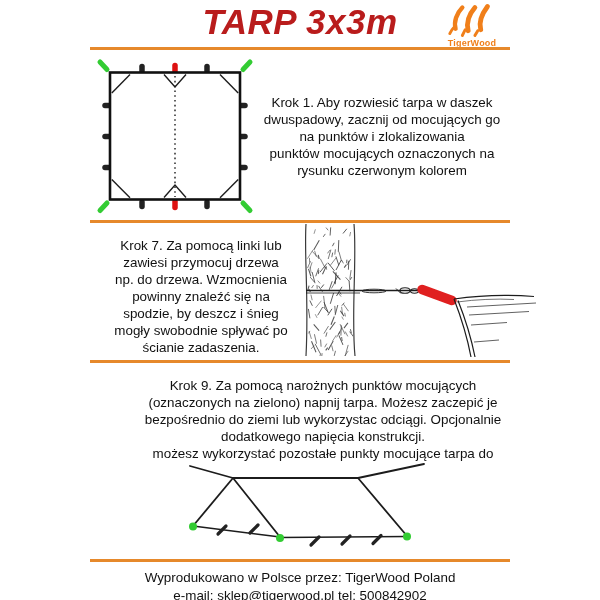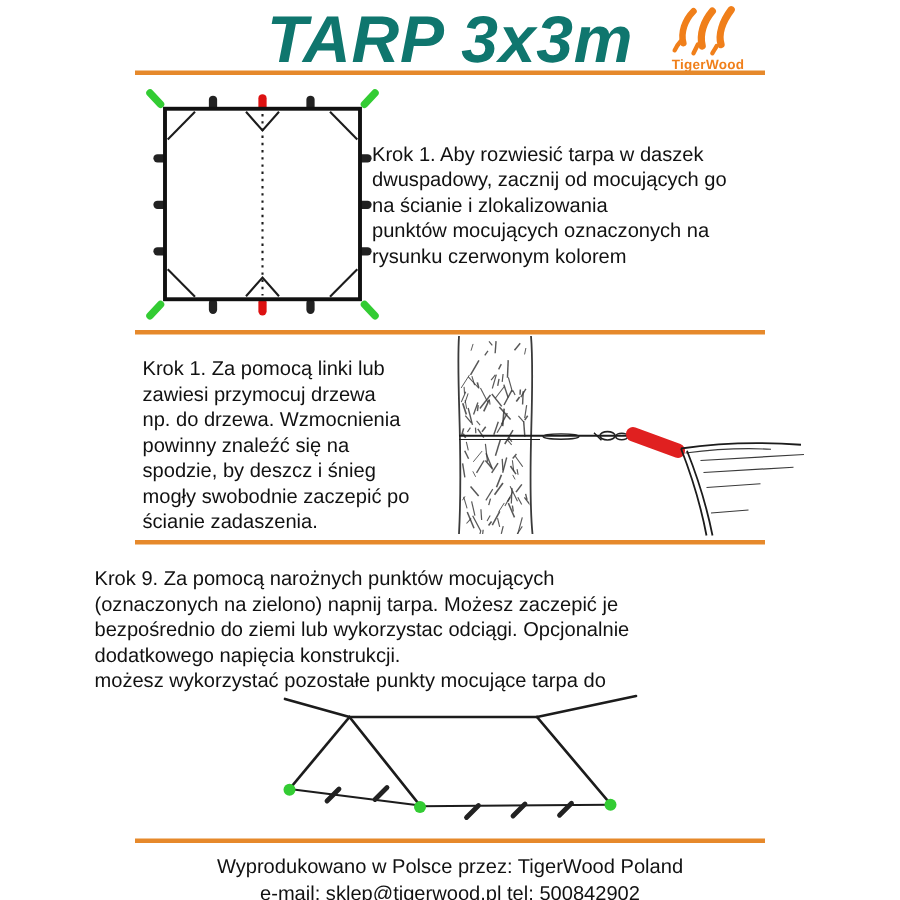--- a/index.html
+++ b/index.html
@@ -11,27 +11,27 @@
     --ink:#111;
   }
   html,body{margin:0;padding:0;background:#fff;}
   #page{
     position:relative;width:600px;height:600px;background:#fff;overflow:hidden;
     font-family:"Liberation Sans","DejaVu Sans",sans-serif;color:var(--ink);
   }
   .abs{position:absolute;}
   #title{
     left:90px;top:2px;width:420px;text-align:center;
-    font-size:44px;font-weight:bold;font-style:italic;letter-spacing:.5px;color:#0f766e;
+    font-size:35px;font-weight:bold;font-style:italic;letter-spacing:.5px;color:#b91c1c;
   }
   .divider{left:90px;width:420px;height:2.5px;background:var(--accent-orange);}
   #logo{left:436px;top:3px;width:72px;text-align:center;}
   #logo .claws{display:block;margin:0 auto;}
   #logo .brand{font-size:9px;font-weight:bold;color:var(--logo-orange);letter-spacing:.2px;margin-top:-1px;}
-  .steptext{text-align:left;font-size:13.4px;line-height:17px;white-space:nowrap;}
+  .steptext{text-align:center;font-size:13.4px;line-height:17px;white-space:nowrap;}
   #step1-text{left:248px;top:94px;width:268px;}
   #step2-text{left:95px;top:237px;width:212px;}
   #step3-text{left:63px;top:377px;width:520px;}
   #footer{left:90px;top:569px;width:420px;text-align:center;font-size:13.4px;line-height:17.5px;white-space:nowrap;}
   svg .ln{stroke:#1c1c1c;fill:none;}
   svg .thin{stroke:#3a3a3a;fill:none;}
 </style>
 </head>
 <body>
 
@@ -93,32 +93,32 @@
       <path d="M111.8,179.5 L130,197.8"></path>
       <path d="M238.2,179.5 L220,197.8"></path>
       <path d="M164,74.5 L175,87 L186,74.5"></path>
       <path d="M164,197.5 L175,185 L186,197.5"></path>
     </g>
   </svg>
 
   <div id="step1-text" class="abs steptext">
     <div>Krok 1. Aby rozwiesić tarpa w daszek</div>
     <div>dwuspadowy, zacznij od mocujących go</div>
-    <div>na ścianie i zlokalizowania</div>
+    <div>na punktów i zlokalizowania</div>
     <div>punktów mocujących oznaczonych na</div>
     <div>rysunku czerwonym kolorem</div>
   </div>
 
   <div id="step2-text" class="abs steptext">
-    <div>Krok 1. Za pomocą linki lub</div>
+    <div>Krok 7. Za pomocą linki lub</div>
     <div>zawiesi przymocuj drzewa</div>
     <div>np. do drzewa. Wzmocnienia</div>
     <div>powinny znaleźć się na</div>
     <div>spodzie, by deszcz i śnieg</div>
-    <div>mogły swobodnie zaczepić po</div>
+    <div>mogły swobodnie spływać po</div>
     <div>ścianie zadaszenia.</div>
   </div>
 
   <svg class="abs" style="left:295px;top:222px" width="245" height="140" viewBox="295 222 245 140">
     <defs>
       <clipPath id="trunkClip">
           <rect x="307" y="225" width="46" height="131"></rect>
         </clipPath>
     </defs>
     <g>

